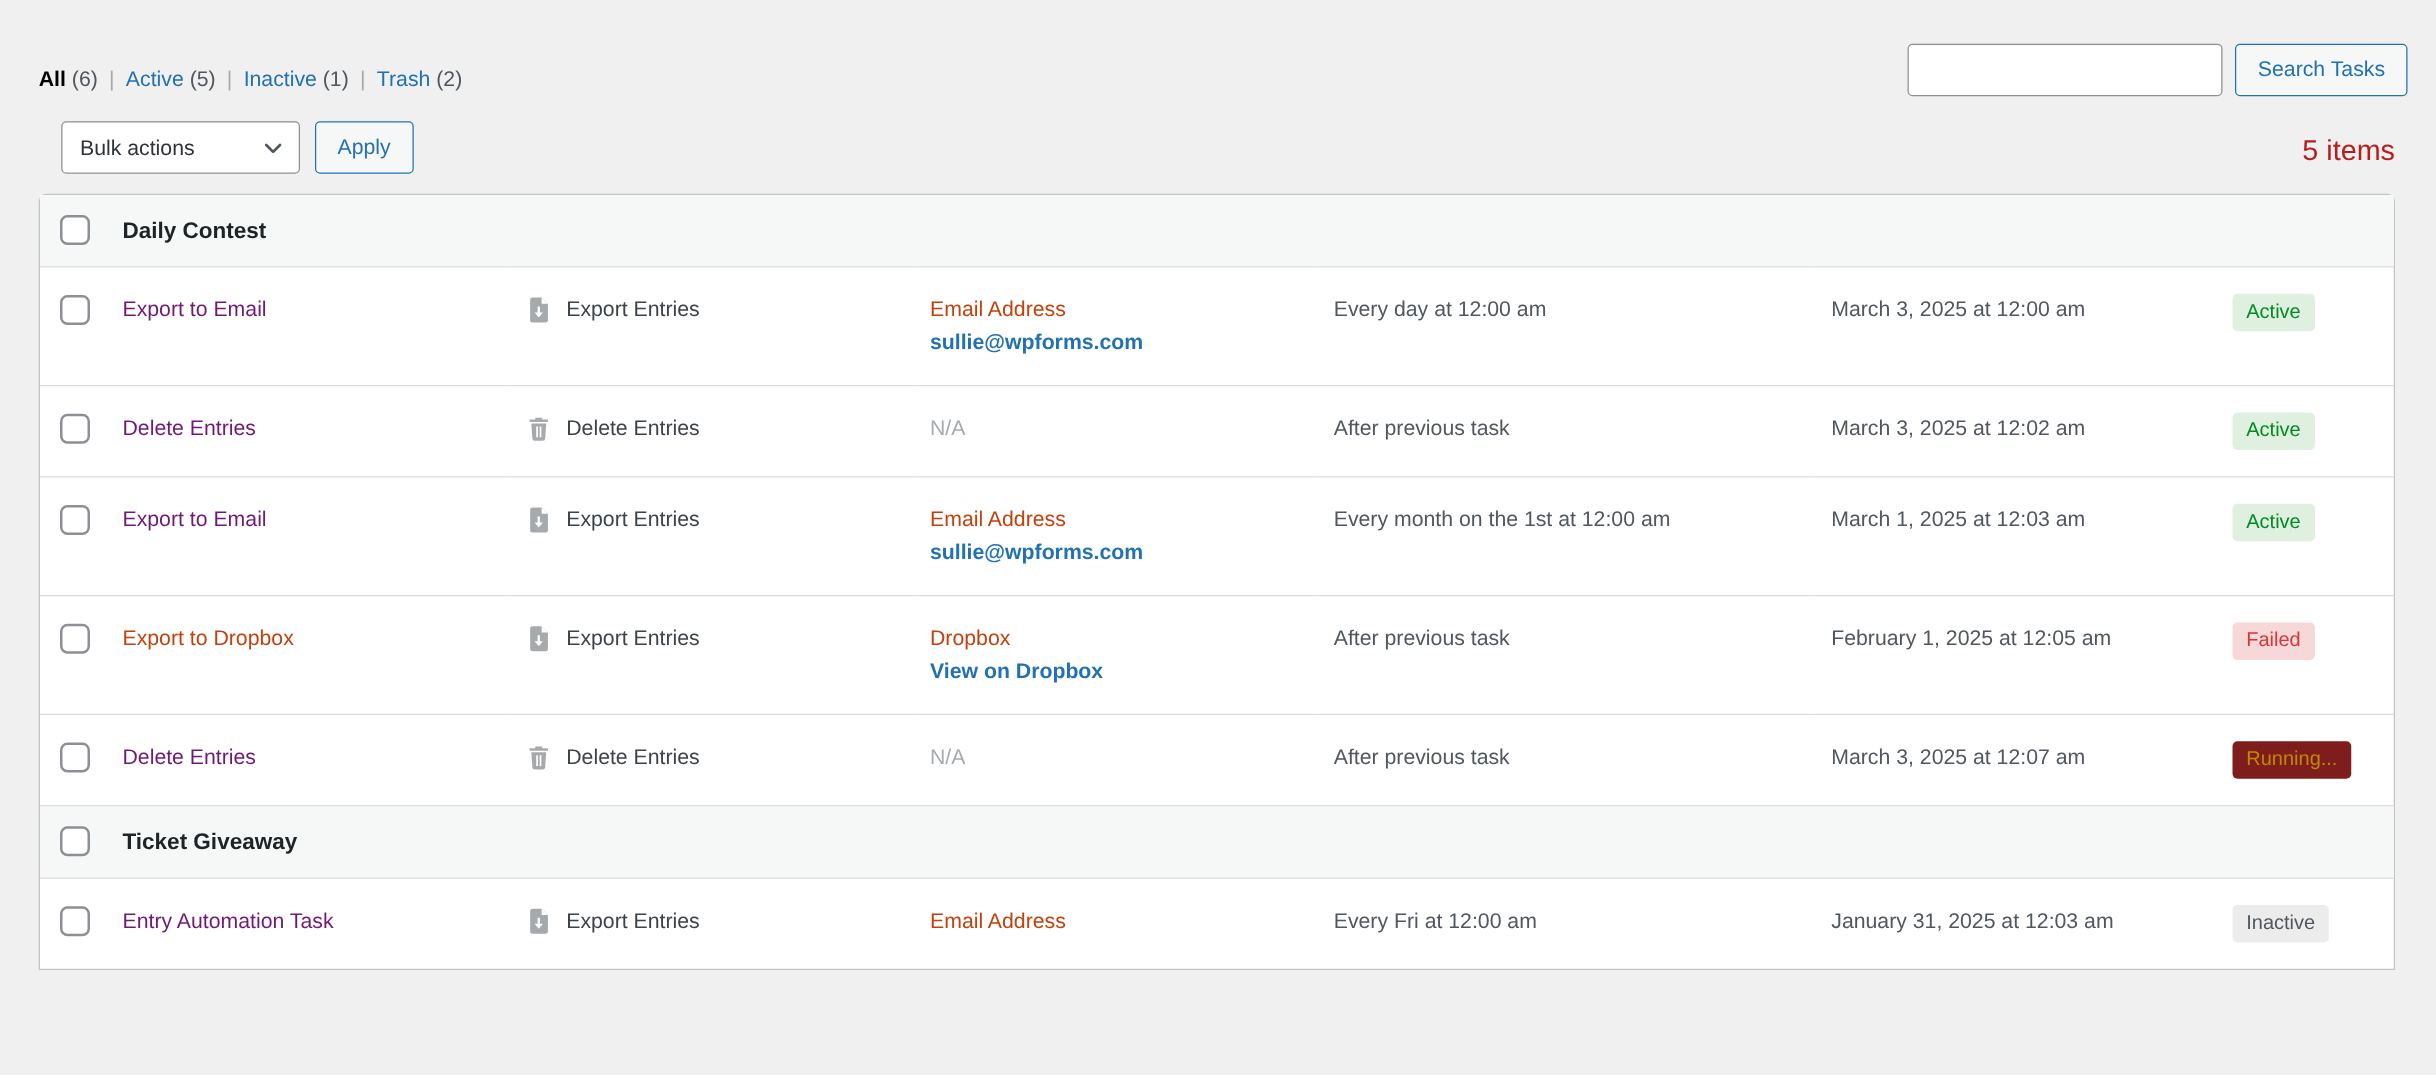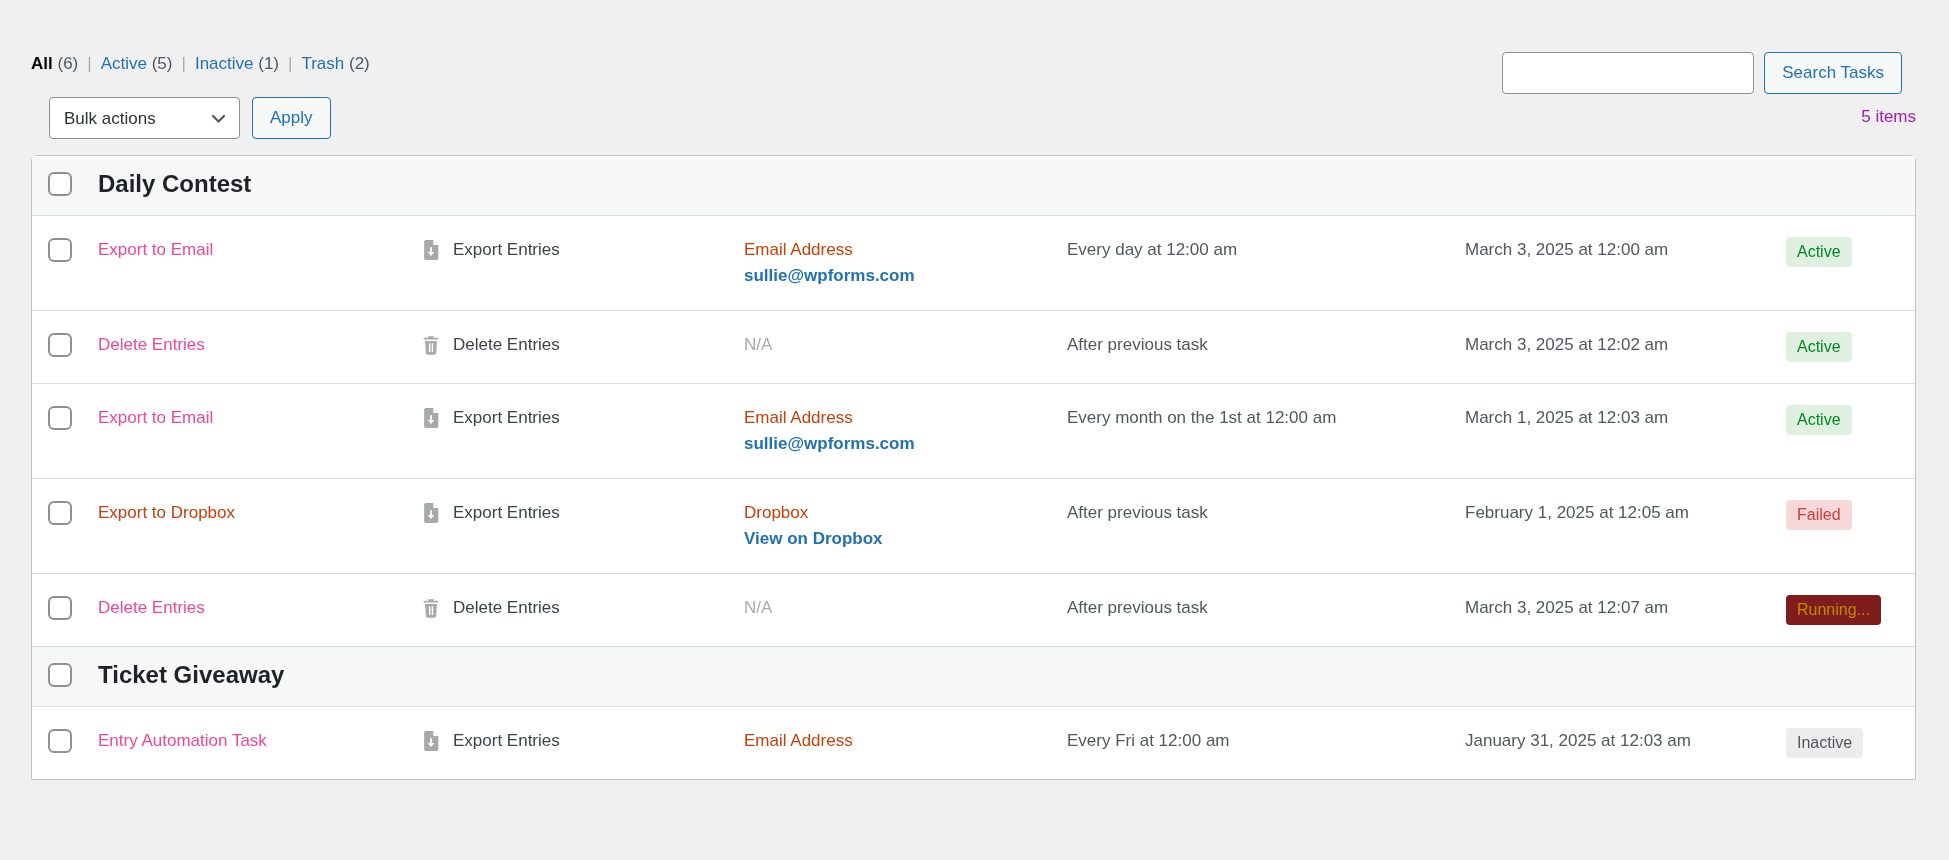--- a/index.html
+++ b/index.html
@@ -13,42 +13,42 @@
   a { text-decoration:none; }
 
   
   .topbar { position:relative; height:155px;border-radius:27px; }
   .filters { position:absolute; left:31px; top:54px; font-size:17px; }
   .filters .flt { color:#2271b1; }
   .filters .flt.current { color:#000; font-weight:bold; }
   .filters .count { color:#50575e; font-weight:normal; }
   .filters .sep { color:#a7aaad; margin:0 9px; }
 
-  .search-area { position:absolute; right:47px; top:35px; display:flex; gap:10px;margin-top:17px; }
+  .search-area { position:absolute; right:23px; top:35px; display:flex; gap:10px; }
   .search-input {
     width:252px; height:42px; background:#fff;
     border:1px solid #8c8f94; border-radius:4px;
     font-size:17px; padding:0 10px; font-family:inherit;
   }
   .btn-secondary {
     height:42px; padding:0 17px; background:#f6f7f7;
     border:1px solid #2271b1; border-radius:4px;
     color:#2271b1; font-size:17px; font-family:inherit; cursor:pointer;
   }
   .bulk-area { position:absolute; left:31px; top:97px; display:flex; gap:12px; align-items:center;padding-left:18px; }
   .select-wrap { position:relative; display:inline-block; }
   .bulk-select {
     -webkit-appearance:none; appearance:none;
     width:191px; height:42px; background:#fff;
     border:1px solid #8c8f94; border-radius:4px;
     color:#2c3338; font-size:17px; font-family:inherit;
     padding:0 44px 0 14px; cursor:pointer;
   }
   .select-chevron { position:absolute; right:13px; top:13px; pointer-events:none; }
-  .items-count { position:absolute; right:33px; top:107px; color:#a21caf; font-size:17px; }
+  .items-count { position:absolute; right:33px; top:107px; color:#b91c1c; font-size:23px; }
 
   
   .list-table-wrap { margin:0 33px 0 31px; }
   table.list-table {
     width:1885px; border-collapse:separate; border-spacing:0;
     table-layout:fixed; background:#fff;
     border:1px solid #c3c4c7; border-radius:6px 6px 0 0;
   }
   col.c-cb { width:52px; }
   col.c-task { width:322px; }
@@ -67,23 +67,23 @@
   td {
     vertical-align:top; padding:21px 14px; line-height:26px;
     font-size:17px; border-top:1px solid #dcdcde;
   }
   tr.first-after-header td { border-top:none; }
   td.cb-cell, th.cb-cell { padding-left:16px; padding-right:0; }
 
   tr.group-row td {
     background:#f6f7f7; padding-top:15px; padding-bottom:15px;
   }
-  .group-name { font-size:24px; font-weight:bold; color:#1d2327; }
-
-  .task-link { color:#ec4899; }
+  .group-name { font-size:18px; font-weight:bold; color:#1d2327; }
+
+  .task-link { color:#701a75; }
   .task-link.danger { color:#c2410c; }
   .action-flex { display:flex; align-items:center; gap:11px; color:#3c434a; }
   .export-primary { color:#c2410c; display:block; }
   .export-primary.muted { color:#a7aaad; }
   .export-link { color:#2271b1; display:block;font-weight:bold; }
   .sched-text, .lastrun-text { color:#50575e; }
 
   .badge {
     display:inline-block; padding:4px 11px; border-radius:4px;
     font-size:16px; line-height:22px; white-space:nowrap;

